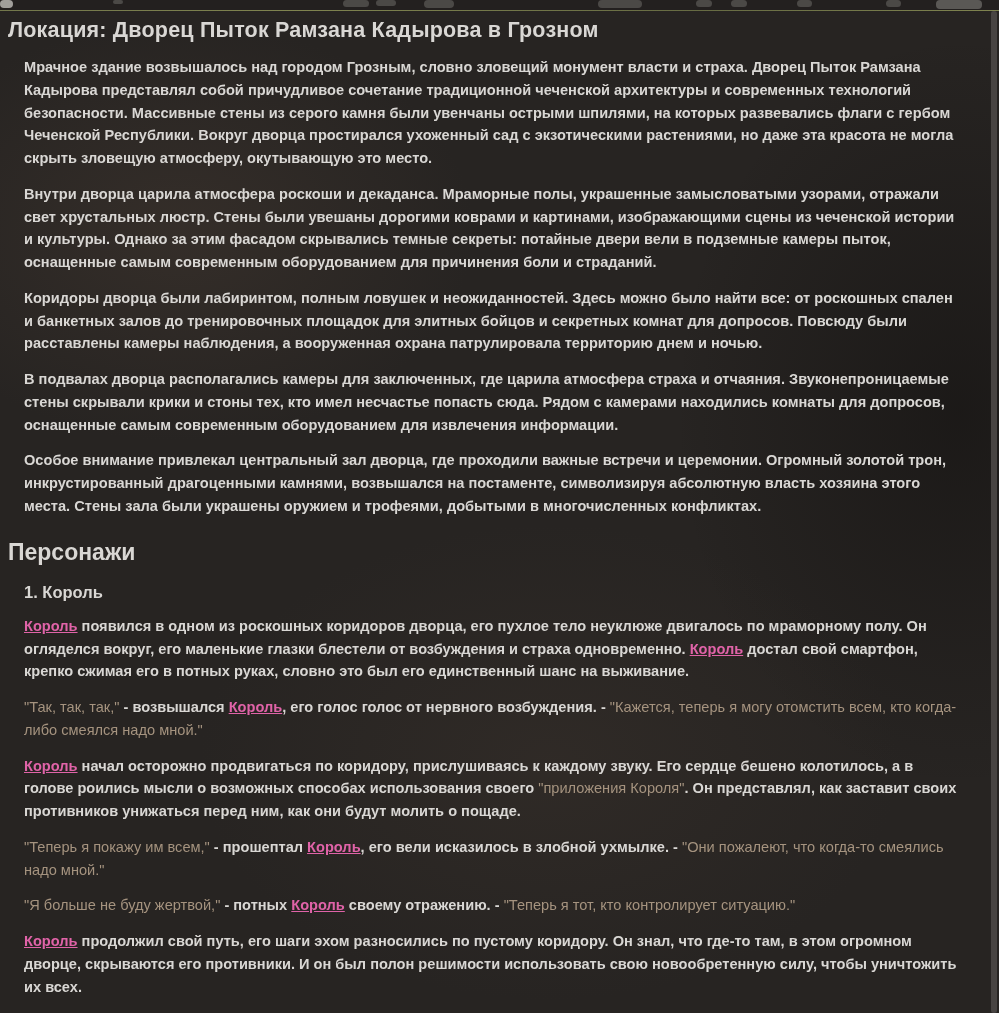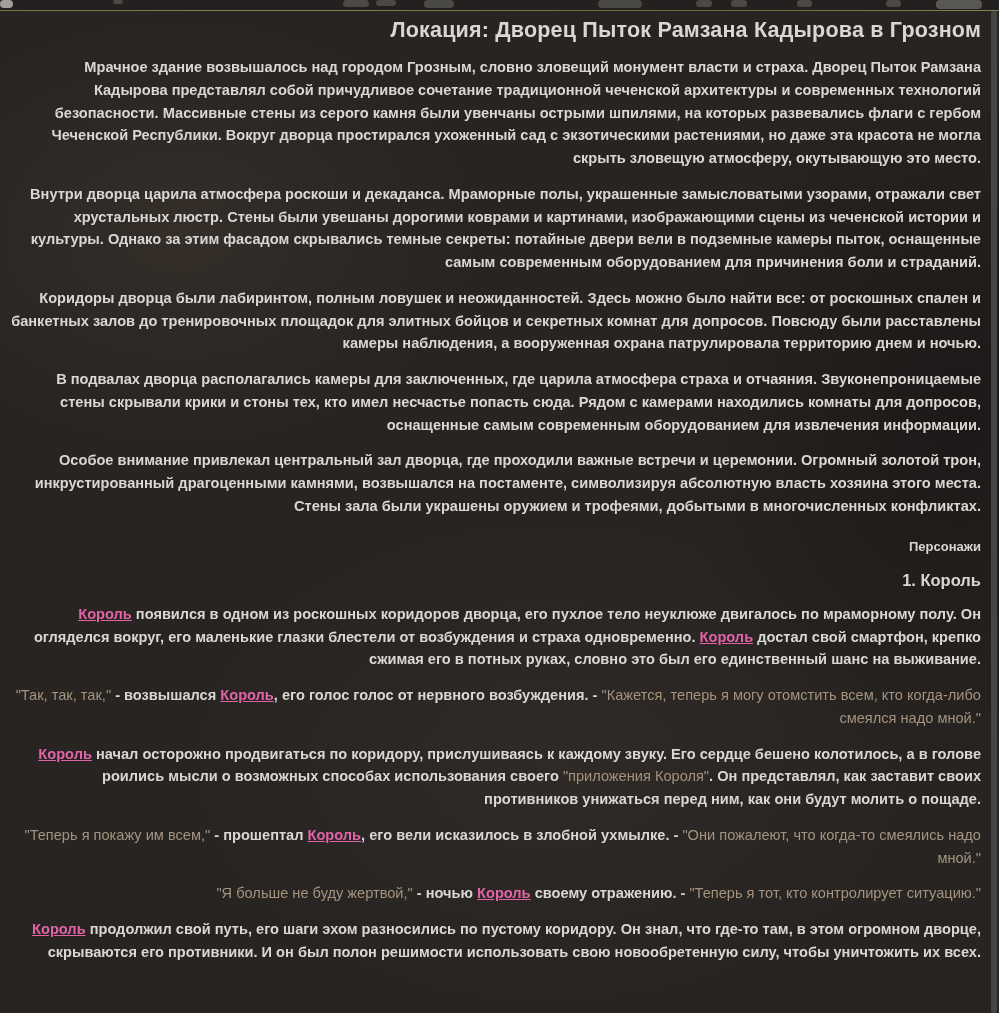--- a/index.html
+++ b/index.html
@@ -19,31 +19,30 @@
   .divider{position:absolute;top:10px;left:0;width:999px;height:1px;background:linear-gradient(90deg,#7c8150,#8a8f55 30%,#6e7347 70%,#8a8f55);opacity:.9;}
   
   .panel{
     position:absolute;top:11px;left:0;width:999px;height:1002px;
     padding:5px 18px 0 8px;box-sizing:border-box;overflow:hidden;
     background:
       radial-gradient(420px 300px at 18% 22%, rgba(64,54,47,.55), rgba(0,0,0,0) 70%),
       radial-gradient(500px 340px at 55% 75%, rgba(58,50,44,.45), rgba(0,0,0,0) 70%),
       radial-gradient(380px 500px at 96% 40%, rgba(20,18,17,.6), rgba(0,0,0,0) 75%),
       #272422;
-    text-align: right;
   }
   .scroll-track{position:absolute;top:11px;right:2px;width:6px;height:1002px;background:#2d2a28;}
   .scroll-thumb{position:absolute;top:0;left:0;width:6px;height:100%;background:#484442;border-radius:3px;}
   
   .blk{color:#d9d7d4;}
   h1.blk{font-size:21.5px;font-weight:bold;margin:2px 0 12px 0;color:#e6e4e1;letter-spacing:.2px;}
-  h2.blk{font-size:13px;font-weight:bold;margin:21px 0 11px 0;color:#e6e4e1;}
+  h2.blk{font-size:23px;font-weight:bold;margin:21px 0 11px 0;color:#e6e4e1;}
   h3.blk{font-size:16.5px;font-weight:bold;margin:17px 0 10px 16px;}
   h3.c-pink{color:#d9559c;}
-  p.blk{font-size:14.6px;line-height:1.56;font-weight:bold;margin:13px 0;}
+  p.blk{font-size:14.6px;line-height:1.56;font-weight:bold;margin:13px 16px;}
   .seg-narration{color:#d9d7d4;}
   .seg-quote{color:#a5937f;font-weight:normal;}
   .seg-pink{color:#e063a8;text-decoration:underline;}
 </style>
 </head>
 <body>
 
 <div class="topstrip" id="topstrip">
     <div class="ic round bright" style="left: 0px; width: 13px; height: 8px;"></div>
     <div class="ic round" style="left: 113px; width: 10px; height: 4px;"></div>
@@ -66,20 +65,20 @@
       <p class="blk"><span class="seg-narration">Внутри дворца царила атмосфера роскоши и декаданса. Мраморные полы, украшенные замысловатыми узорами, отражали свет хрустальных люстр. Стены были увешаны дорогими коврами и картинами, изображающими сцены из чеченской истории и культуры. Однако за этим фасадом скрывались темные секреты: потайные двери вели в подземные камеры пыток, оснащенные самым современным оборудованием для причинения боли и страданий.</span></p>
       <p class="blk"><span class="seg-narration">Коридоры дворца были лабиринтом, полным ловушек и неожиданностей. Здесь можно было найти все: от роскошных спален и банкетных залов до тренировочных площадок для элитных бойцов и секретных комнат для допросов. Повсюду были расставлены камеры наблюдения, а вооруженная охрана патрулировала территорию днем и ночью.</span></p>
       <p class="blk"><span class="seg-narration">В подвалах дворца располагались камеры для заключенных, где царила атмосфера страха и отчаяния. Звуконепроницаемые стены скрывали крики и стоны тех, кто имел несчастье попасть сюда. Рядом с камерами находились комнаты для допросов, оснащенные самым современным оборудованием для извлечения информации.</span></p>
       <p class="blk"><span class="seg-narration">Особое внимание привлекал центральный зал дворца, где проходили важные встречи и церемонии. Огромный золотой трон, инкрустированный драгоценными камнями, возвышался на постаменте, символизируя абсолютную власть хозяина этого места. Стены зала были украшены оружием и трофеями, добытыми в многочисленных конфликтах.</span></p>
       <h2 class="blk"><span class="seg-narration">Персонажи</span></h2>
       <h3 class="blk c-pink"><span class="seg-narration">1. Король</span></h3>
       <p class="blk"><span class="seg-pink">Король</span><span class="seg-narration"> появился в одном из роскошных коридоров дворца, его пухлое тело неуклюже двигалось по мраморному полу. Он огляделся вокруг, его маленькие глазки блестели от возбуждения и страха одновременно. </span><span class="seg-pink">Король</span><span class="seg-narration"> достал свой смартфон, крепко сжимая его в потных руках, словно это был его единственный шанс на выживание.</span></p>
       <p class="blk"><span class="seg-quote">"Так, так, так,"</span><span class="seg-narration"> - возвышался </span><span class="seg-pink">Король</span><span class="seg-narration">, его голос голос от нервного возбуждения. - </span><span class="seg-quote">"Кажется, теперь я могу отомстить всем, кто когда-либо смеялся надо мной."</span></p>
       <p class="blk"><span class="seg-pink">Король</span><span class="seg-narration"> начал осторожно продвигаться по коридору, прислушиваясь к каждому звуку. Его сердце бешено колотилось, а в голове роились мысли о возможных способах использования своего </span><span class="seg-quote">"приложения Короля"</span><span class="seg-narration">. Он представлял, как заставит своих противников унижаться перед ним, как они будут молить о пощаде.</span></p>
       <p class="blk"><span class="seg-quote">"Теперь я покажу им всем,"</span><span class="seg-narration"> - прошептал </span><span class="seg-pink">Король</span><span class="seg-narration">, его вели исказилось в злобной ухмылке. - </span><span class="seg-quote">"Они пожалеют, что когда-то смеялись надо мной."</span></p>
-      <p class="blk"><span class="seg-quote">"Я больше не буду жертвой,"</span><span class="seg-narration"> - ночью </span><span class="seg-pink">Король</span><span class="seg-narration"> своему отражению. - </span><span class="seg-quote">"Теперь я тот, кто контролирует ситуацию."</span></p>
+      <p class="blk"><span class="seg-quote">"Я больше не буду жертвой,"</span><span class="seg-narration"> - потных </span><span class="seg-pink">Король</span><span class="seg-narration"> своему отражению. - </span><span class="seg-quote">"Теперь я тот, кто контролирует ситуацию."</span></p>
       <p class="blk"><span class="seg-pink">Король</span><span class="seg-narration"> продолжил свой путь, его шаги эхом разносились по пустому коридору. Он знал, что где-то там, в этом огромном дворце, скрываются его противники. И он был полон решимости использовать свою новообретенную силу, чтобы уничтожить их всех.</span></p>
     </div>
 </div>
 
 <div class="scroll-track">
   <div class="scroll-thumb"></div>
 </div>
 
 </body></html>

